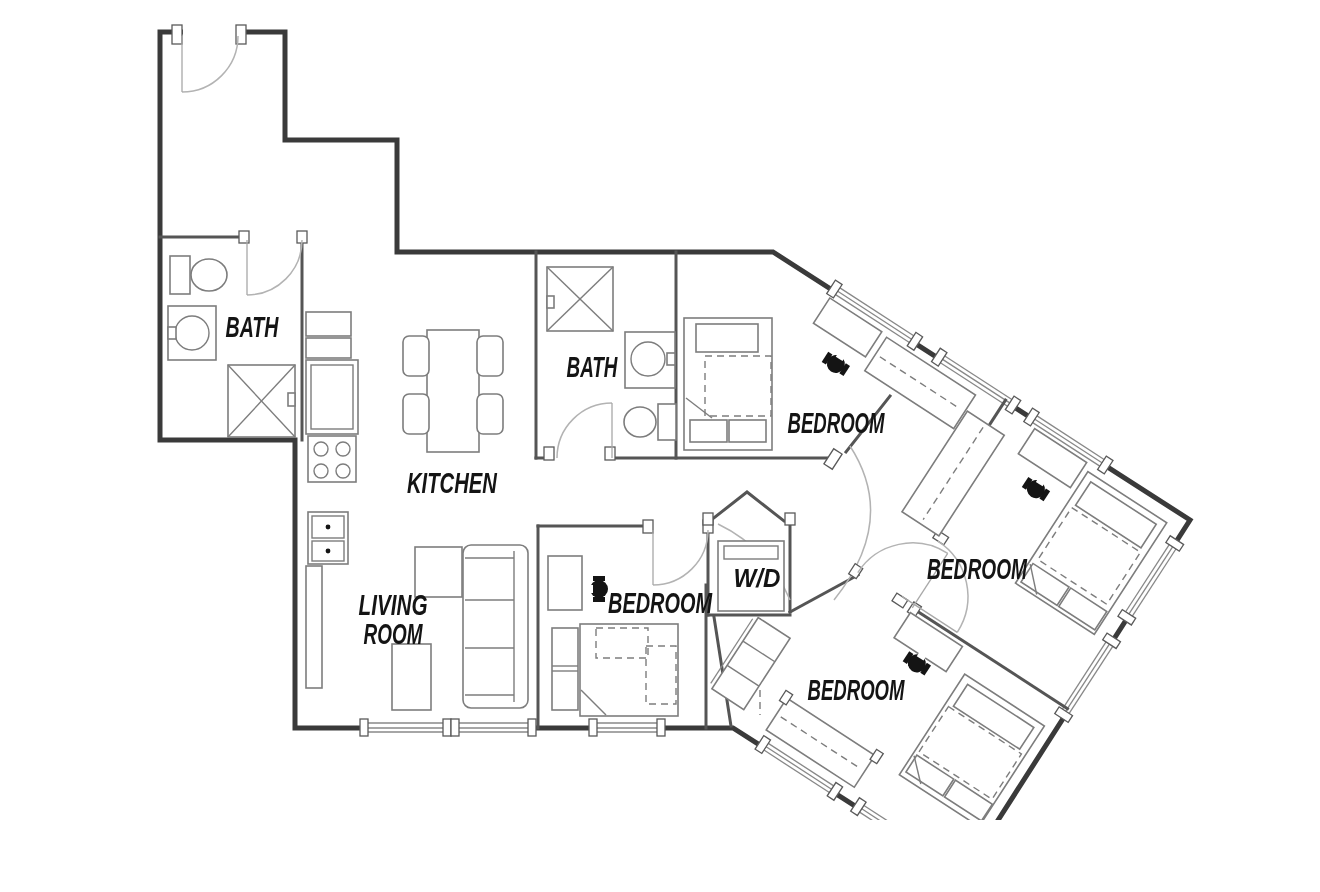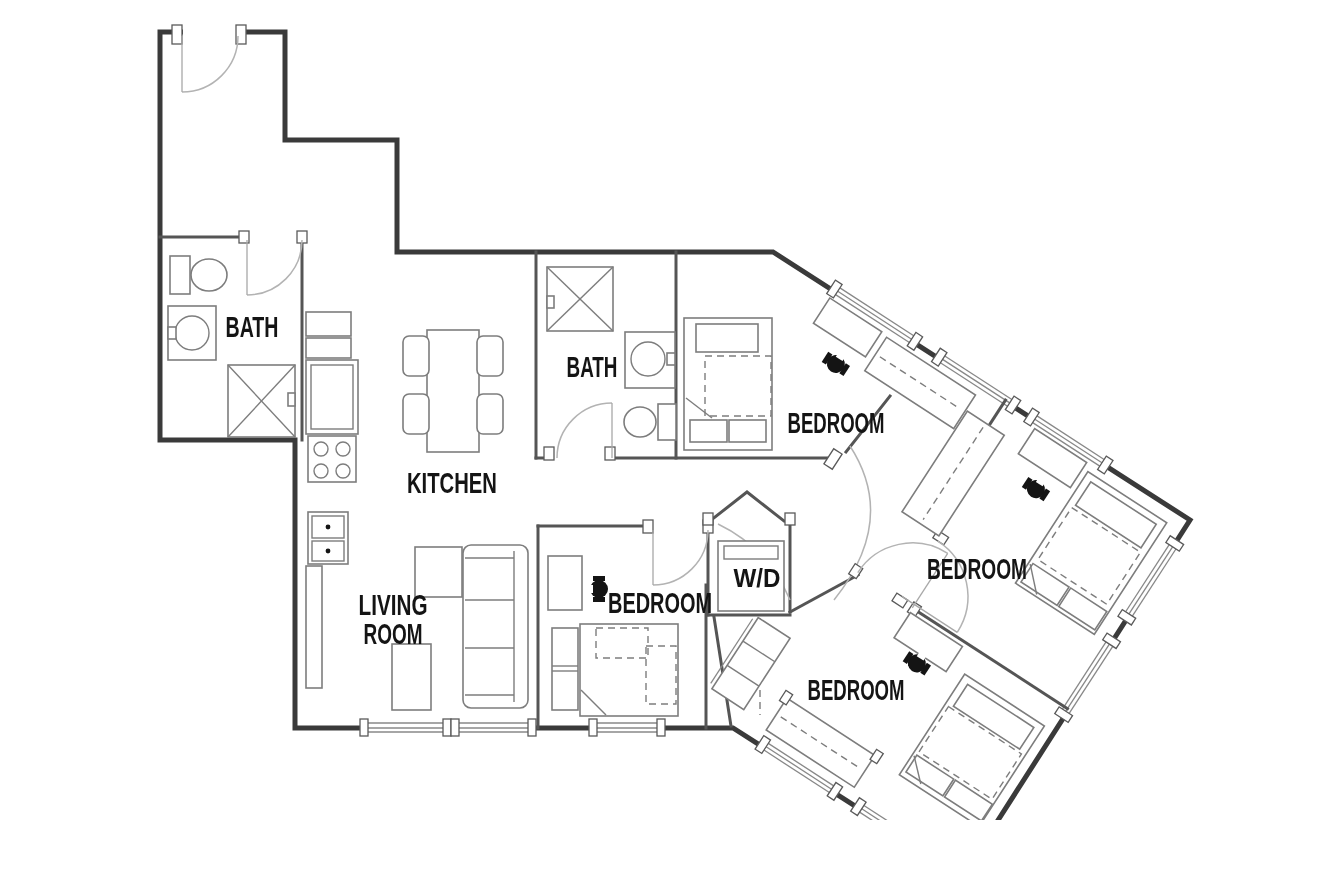--- a/index.html
+++ b/index.html
@@ -1,17 +1,17 @@
 <!DOCTYPE html>
 <html style="--bg: #ffffff; --wall: #3a3a3a; --iwall: #555555; --furn: #7d7d7d; --arc: #b3b3b3; --label: #141414;"><head>
 <meta charset="utf-8">
 <style>
   html,body{margin:0;padding:0;background:#fff;}
   .page{width:1320px;height:820px;background:var(--bg,#fff);position:relative;overflow:hidden;
-        font-family:"Liberation Sans", sans-serif;}
+        font-family:"Liberation Sans", sans-serif;font-style:italic;}
   svg{position:absolute;left:0;top:0;}
   .ext{stroke:var(--wall,#3a3a3a);stroke-width:5;fill:none;stroke-linejoin:miter;}
   .iw{stroke:var(--iwall,#555);stroke-width:3;fill:none;stroke-linecap:square;}
   .fx{stroke:var(--furn,#7d7d7d);stroke-width:1.6;fill:#fff;}
   .fxl{stroke:var(--furn,#7d7d7d);stroke-width:1.4;fill:none;}
   .dash{stroke:var(--furn,#8a8a8a);stroke-width:1.4;fill:none;stroke-dasharray:7 5;}
   .arc{stroke:var(--arc,#b3b3b3);stroke-width:1.5;fill:none;}
   .leaf{stroke:#a8a8a8;stroke-width:1.3;fill:none;}
   .jamb{fill:#fff;stroke:#5a5a5a;stroke-width:1.3;}
   .winbg{fill:#fff;}

